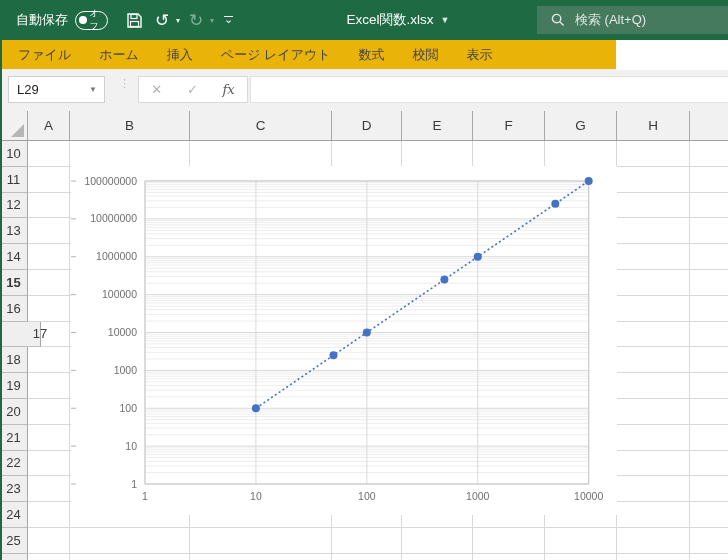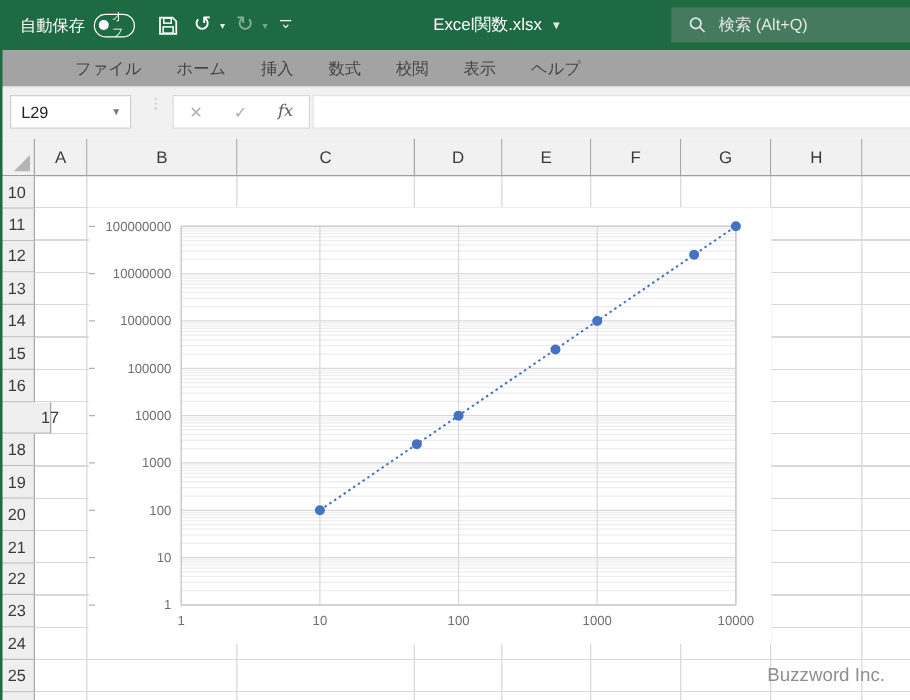--- a/index.html
+++ b/index.html
@@ -7,21 +7,21 @@
     width:728px;height:560px;overflow:hidden;position:relative;
     font-family:"Liberation Sans","DejaVu Sans",sans-serif;
     background:#fff;
     -webkit-font-smoothing:antialiased;
   }
   
   .titlebar{
     position:absolute;left:0;top:0;width:728px;height:40px;
     background:#1e6b43;color:#fff;display:flex;align-items:center;
   }
-  .autosave{display:flex;align-items:flex-end;margin-left:16px;font-size:13px;gap:7px;}
+  .autosave{display:flex;align-items:center;margin-left:16px;font-size:13px;gap:7px;}
   .toggle{width:31px;height:17px;border:1.5px solid #fff;border-radius:10px;
     display:flex;align-items:center;position:relative;}
   .toggle .knob{width:8px;height:8px;border-radius:50%;background:#fff;margin-left:3px;}
   .toggle .state{font-size:9px;color:#fff;margin-left:3px;letter-spacing:0;}
   .qat{display:flex;align-items:center;margin-left:14px;gap:4px;}
   .qat .btn{width:24px;height:26px;display:flex;align-items:center;justify-content:center;}
   .caret-sm{font-size:8px;color:#e8efe9;margin-left:-2px;}
   .dim{opacity:.45;}
   .undo-glyph,.redo-glyph{font-size:17px;line-height:17px;color:#fff;font-family:"DejaVu Sans",sans-serif;}
   .qat-chevron{display:flex;flex-direction:column;align-items:center;margin-left:6px;}
@@ -31,22 +31,22 @@
     position:absolute;left:398px;top:0;height:40px;transform:translateX(-50%);
     display:flex;align-items:center;font-size:13.5px;color:#fff;gap:7px;white-space:nowrap;
   }
   .doc-title .caret{font-size:9px;color:#dfe8e2;}
   .searchbox{
     position:absolute;right:0;top:6px;width:191px;height:28px;background:#467a5f;
     display:flex;align-items:center;color:#dfe8e2;font-size:13px;gap:10px;padding-left:14px;box-sizing:border-box;
   }
   
   .tabrow{
-    position:absolute;left:0;top:40px;width:728px;height:30px;background:#a3a3a3;
-    display:flex;align-items:center;border-bottom:1px solid #ededed;box-sizing:border-box;padding-left:42px;
+    position:absolute;left:0;top:40px;width:616px;height:30px;background:#eab308;
+    display:flex;align-items:center;border-bottom:1px solid #ededed;box-sizing:border-box;
   }
   .tab{font-size:13px;color:#444;padding:0 14px;line-height:29px;white-space:nowrap;}
   .tab:first-child{margin-left:4px;}
   
   .formularow{
     position:absolute;left:0;top:70px;width:728px;height:41px;background:#f1f1f1;
   }
   .namebox{
     position:absolute;left:8px;top:6px;width:97px;height:27px;background:#fff;
     border:1px solid #d0d0d0;box-sizing:border-box;display:flex;align-items:center;
@@ -145,24 +145,24 @@
       <line x1="8.8" y1="8.8" x2="12.6" y2="12.6" stroke="#dfe8e2" stroke-width="1.4"></line>
     </svg>
     <span>検索 (Alt+Q)</span>
   </div>
 </div>
 
 <div class="tabrow">
     <div class="tab">ファイル</div>
     <div class="tab">ホーム</div>
     <div class="tab">挿入</div>
+    <div class="tab">ページ レイアウト</div>
     <div class="tab">数式</div>
     <div class="tab">校閲</div>
     <div class="tab">表示</div>
-    <div class="tab">ヘルプ</div>
   </div>
 
 <div class="formularow">
   <div class="namebox">
     <span>L29</span>
     <span class="nb-caret">▼</span>
   </div>
   <div class="fdots">⋮</div>
   <div class="fbtns">
     <span class="fb">✕</span>
@@ -196,21 +196,21 @@
       <div class="colheader" style="left: 545px; width: 72px;">G</div>
       <div class="colheader" style="left: 617px; width: 73px;">H</div>
       <div class="colheader" style="left: 690px; width: 90px;">I</div>
     </div>
   <div id="rowheaders">
       <div class="rowheader" style="top: 30px; height: 25.8px;">10</div>
       <div class="rowheader" style="top: 55.8px; height: 25.8px;">11</div>
       <div class="rowheader" style="top: 81.6px; height: 25.8px;">12</div>
       <div class="rowheader" style="top: 107.4px; height: 25.8px;">13</div>
       <div class="rowheader" style="top: 133.2px; height: 25.8px;">14</div>
-      <div class="rowheader" style="top: 159px; height: 25.8px;">15</div>
+      <div class="rowheader" style="top: 159px; height: 25.8px; font-weight: bold;">15</div>
       <div class="rowheader" style="top: 184.8px; height: 25.8px;">16</div>
       <div class="rowheader" style="top: 210.6px; height: 25.8px; padding-left: 40px;">17</div>
       <div class="rowheader" style="top: 236.4px; height: 25.8px;">18</div>
       <div class="rowheader" style="top: 262.2px; height: 25.8px;">19</div>
       <div class="rowheader" style="top: 288px; height: 25.8px;">20</div>
       <div class="rowheader" style="top: 313.8px; height: 25.8px;">21</div>
       <div class="rowheader" style="top: 339.6px; height: 25.8px;">22</div>
       <div class="rowheader" style="top: 365.4px; height: 25.8px;">23</div>
       <div class="rowheader" style="top: 391.2px; height: 25.8px;">24</div>
       <div class="rowheader" style="top: 417px; height: 25.8px;">25</div>
@@ -325,16 +325,15 @@
         <circle cx="184.925" cy="242.25" r="4" fill="#4472c4"></circle>
         <circle cx="262.45824773097286" cy="189.3030221715466" r="4" fill="#4472c4"></circle>
         <circle cx="295.85" cy="166.5" r="4" fill="#4472c4"></circle>
         <circle cx="373.3832477309729" cy="113.55302217154659" r="4" fill="#4472c4"></circle>
         <circle cx="406.77500000000003" cy="90.75" r="4" fill="#4472c4"></circle>
         <circle cx="484.30824773097294" cy="37.80302217154656" r="4" fill="#4472c4"></circle>
         <circle cx="517.7" cy="15" r="4" fill="#4472c4"></circle>
       </svg>
   </div>
 
-  <div class="watermark">Buzzword Inc.</div>
 </div>
 
 <div class="winborder"></div>
 
 </body></html>

